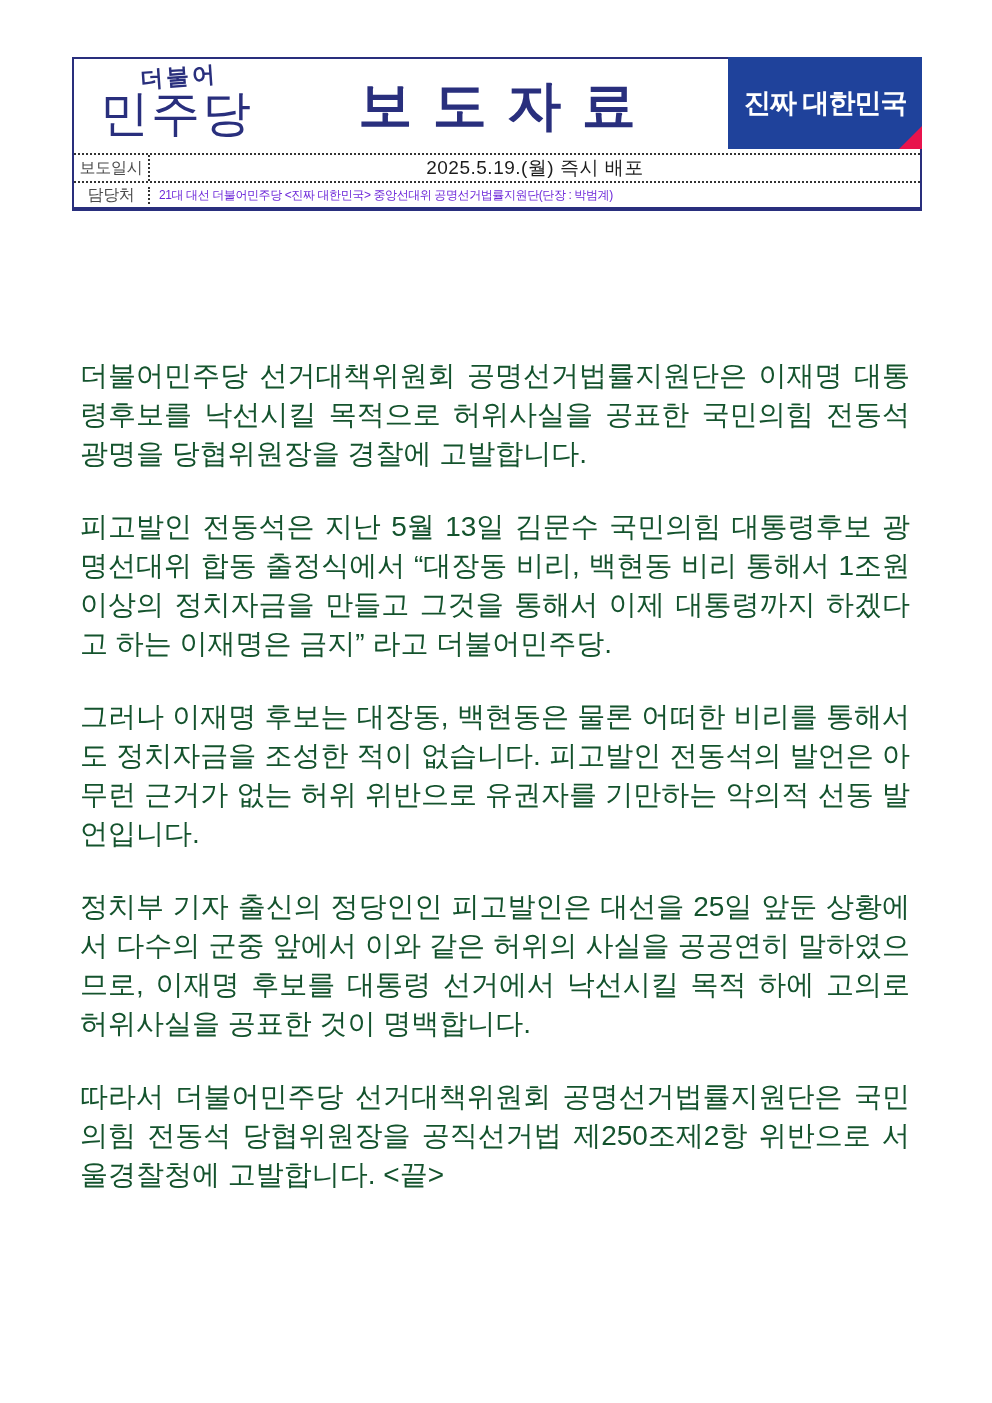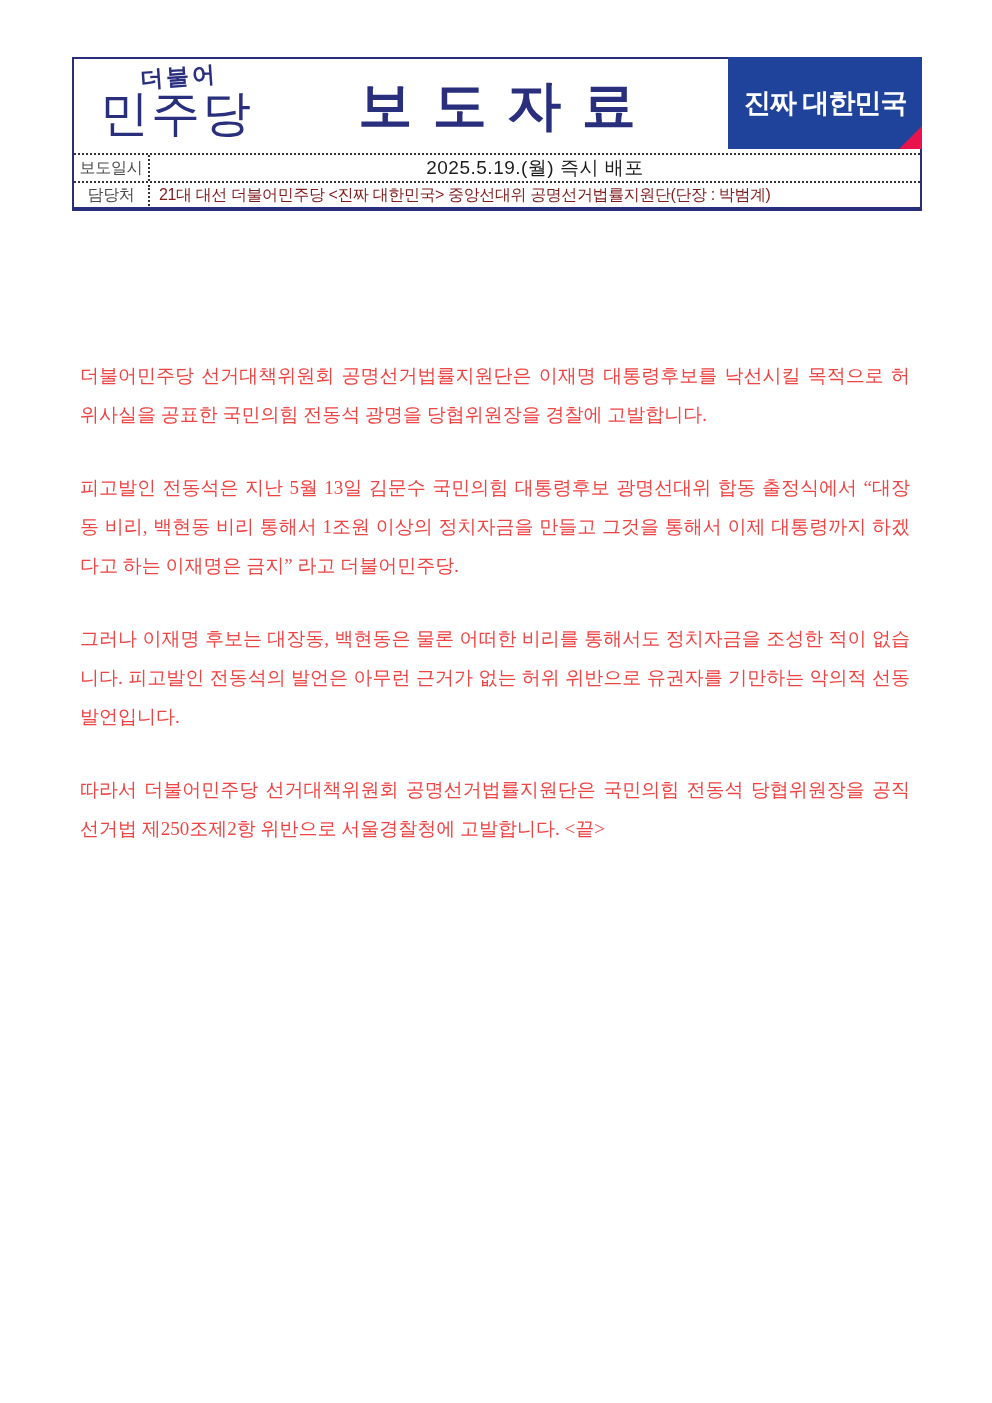--- a/index.html
+++ b/index.html
@@ -126,35 +126,35 @@
     align-items: center;
   }
   .info-value.centered {
     justify-content: center;
     font-size: 19px;
     color: #1c1c1c;
     letter-spacing: 0.5px;
   }
   .info-value.left {
     padding-left: 9px;
-    font-size: 16px;
-    color: #7f1d1d;
+    font-size: 12px;
+    color: #6d28d9;
     letter-spacing: -0.4px;
   }
 
   
   .document-body {
     position: absolute;
     left: 80px;
     top: 356px;
     width: 830px;
-    font-family: Liberation Serif, serif;
-    font-size: 19px;
+    font-family: Liberation Sans, sans-serif;
+    font-size: 28px;
     line-height: 39px;
-    color: #ef4444;
+    color: #14532d;
   }
   .document-body p {
     margin: 0 0 34px 0;
     text-align: justify;
     word-break: normal;
   }
 </style>
 </head>
 <body>
 
@@ -191,16 +191,17 @@
       </div>
 
     </div>
 
   </div>
 
   <div class="document-body">
     <p>더불어민주당 선거대책위원회 공명선거법률지원단은 이재명 대통령후보를 낙선시킬 목적으로 허위사실을 공표한 국민의힘 전동석 광명을 당협위원장을 경찰에 고발합니다.</p>
     <p>피고발인 전동석은 지난 5월 13일 김문수 국민의힘 대통령후보 광명선대위 합동 출정식에서 “대장동 비리, 백현동 비리 통해서 1조원 이상의 정치자금을 만들고 그것을 통해서 이제 대통령까지 하겠다고 하는 이재명은 금지” 라고 더불어민주당.</p>
     <p>그러나 이재명 후보는 대장동, 백현동은 물론 어떠한 비리를 통해서도 정치자금을 조성한 적이 없습니다. 피고발인 전동석의 발언은 아무런 근거가 없는 허위 위반으로 유권자를 기만하는 악의적 선동 발언입니다.</p>
+    <p>정치부 기자 출신의 정당인인 피고발인은 대선을 25일 앞둔 상황에서 다수의 군중 앞에서 이와 같은 허위의 사실을 공공연히 말하였으므로, 이재명 후보를 대통령 선거에서 낙선시킬 목적 하에 고의로 허위사실을 공표한 것이 명백합니다.</p>
     <p>따라서 더불어민주당 선거대책위원회 공명선거법률지원단은 국민의힘 전동석 당협위원장을 공직선거법 제250조제2항 위반으로 서울경찰청에 고발합니다. &lt;끝&gt;</p>
   </div>
 
 </div>
 
 </body></html>

